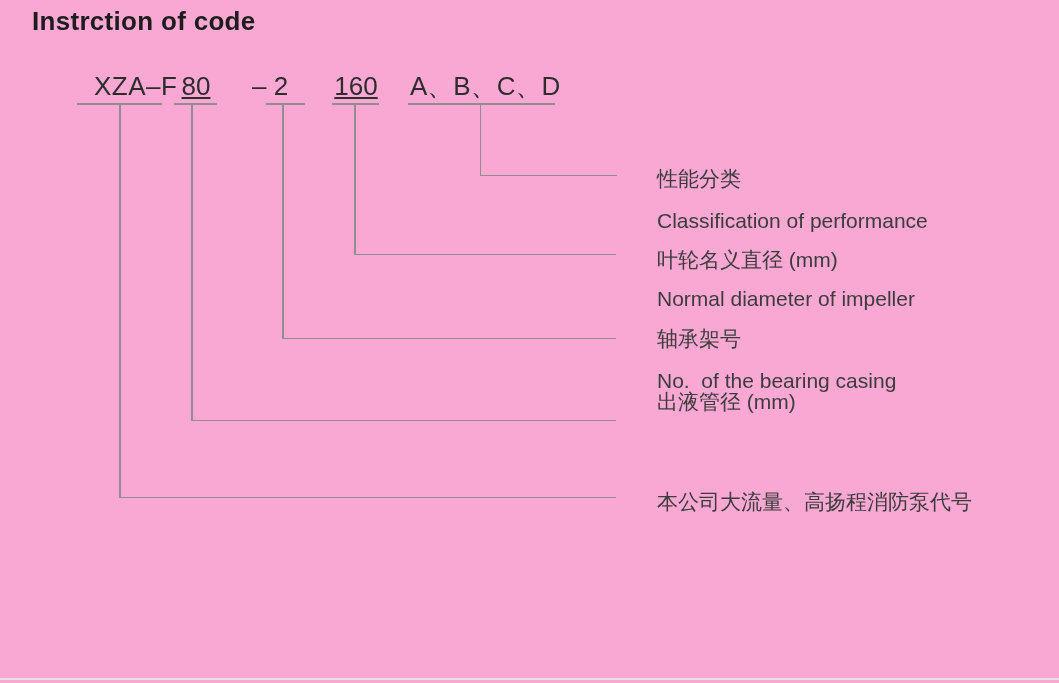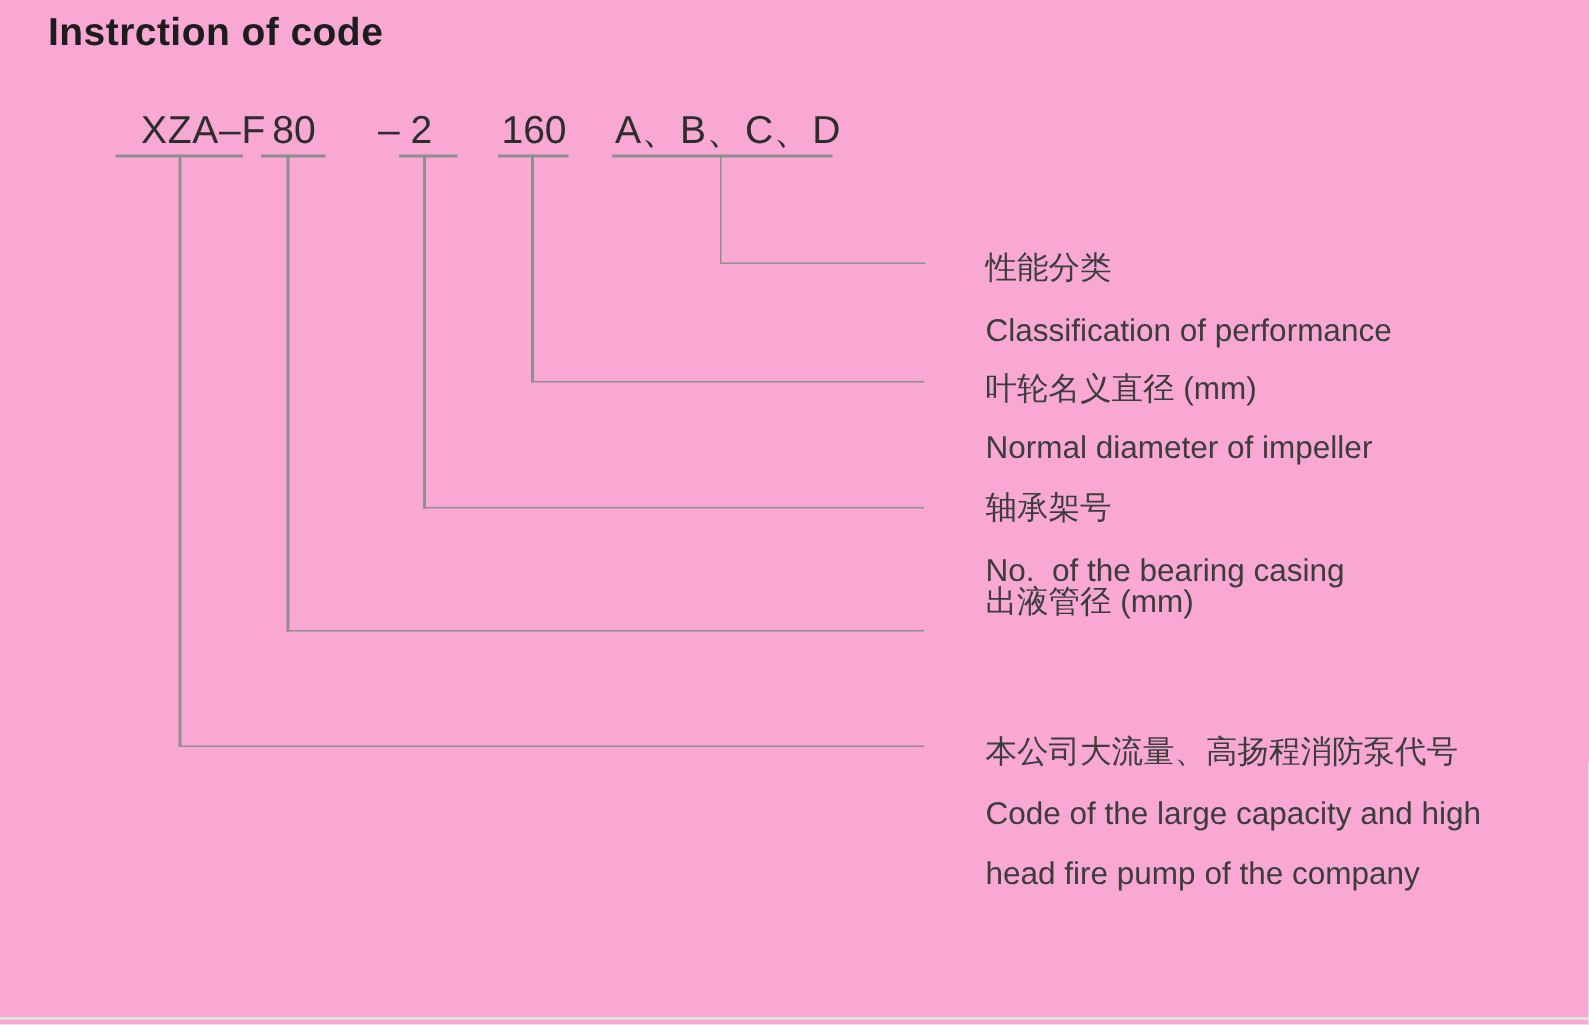--- a/index.html
+++ b/index.html
@@ -28,23 +28,23 @@
   .code-seg {
     position: absolute;
     top: 71px;
     height: 30px;
     line-height: 30px;
     font-size: 26px;
     color: #2d2d2d;
     white-space: pre;
   }
   #seg-prefix      { left: 94px;  width: 84px;  text-align: left; letter-spacing: 0.5px; }
-  #seg-discharge   { left: 175px; width: 42px;  text-align: center; }
+  #seg-discharge   { left: 175px; width: 42px;  text-align: center; text-decoration: underline; }
   #seg-bearing     { left: 252px; }
-  #seg-impeller    { left: 333px; width: 46px;  text-align: center; }
+  #seg-impeller    { left: 333px; width: 46px;  text-align: center; text-decoration: underline; }
   #seg-performance { left: 410px; }
 
   .rule {
     position: absolute;
     background: #8f8f8f;
   }
   .rule-h { height: 1.5px; }
   .rule-v { width: 1.5px; }
 
   
@@ -136,17 +136,16 @@
   <div class="rule rule-h" id="h1"></div>
 
   <div class="label" id="l0zh">性能分类</div>
   <div class="label" id="l1zh">叶轮名义直径 (mm)</div>
   <div class="label" id="l0en">Classification of performance</div>
   <div class="label" id="l1en">Normal diameter of impeller</div>
   <div class="label" id="l2zh">轴承架号</div>
   <div class="label" id="l2en">No.  of the bearing casing</div>
   <div class="label" id="l3zh">出液管径 (mm)</div>
   <div class="label" id="l4zh">本公司大流量、高扬程消防泵代号</div>
-  <div class="label" id="l4en">Code of the large capacity and high head fire pump of the company</div>
 
   <div class="bottom-rule"></div>
 
 </div>
 
 </body></html>

